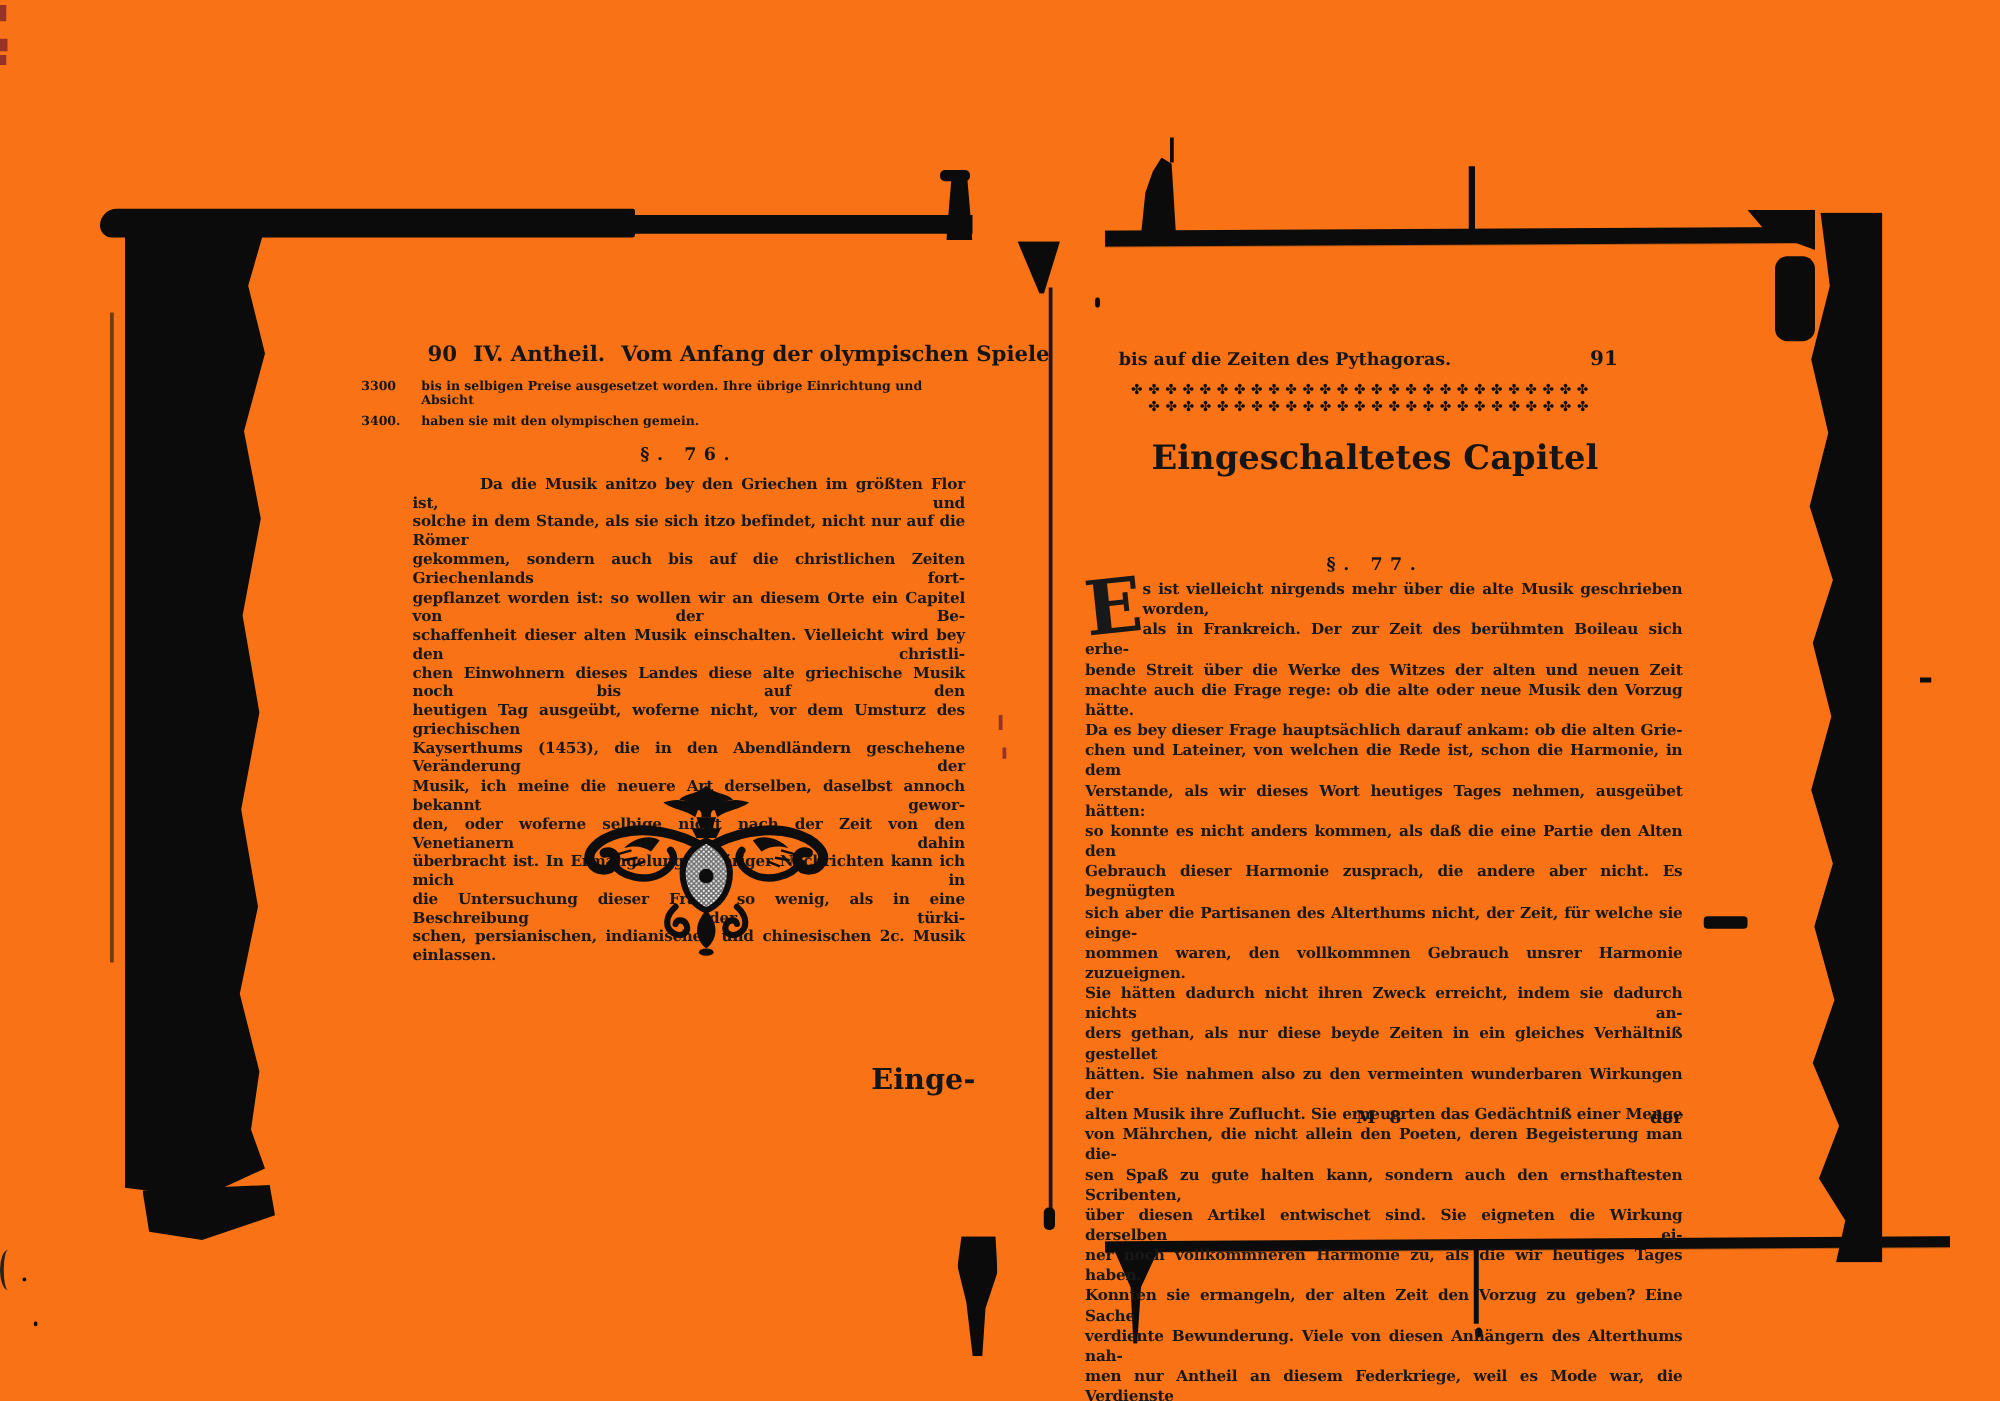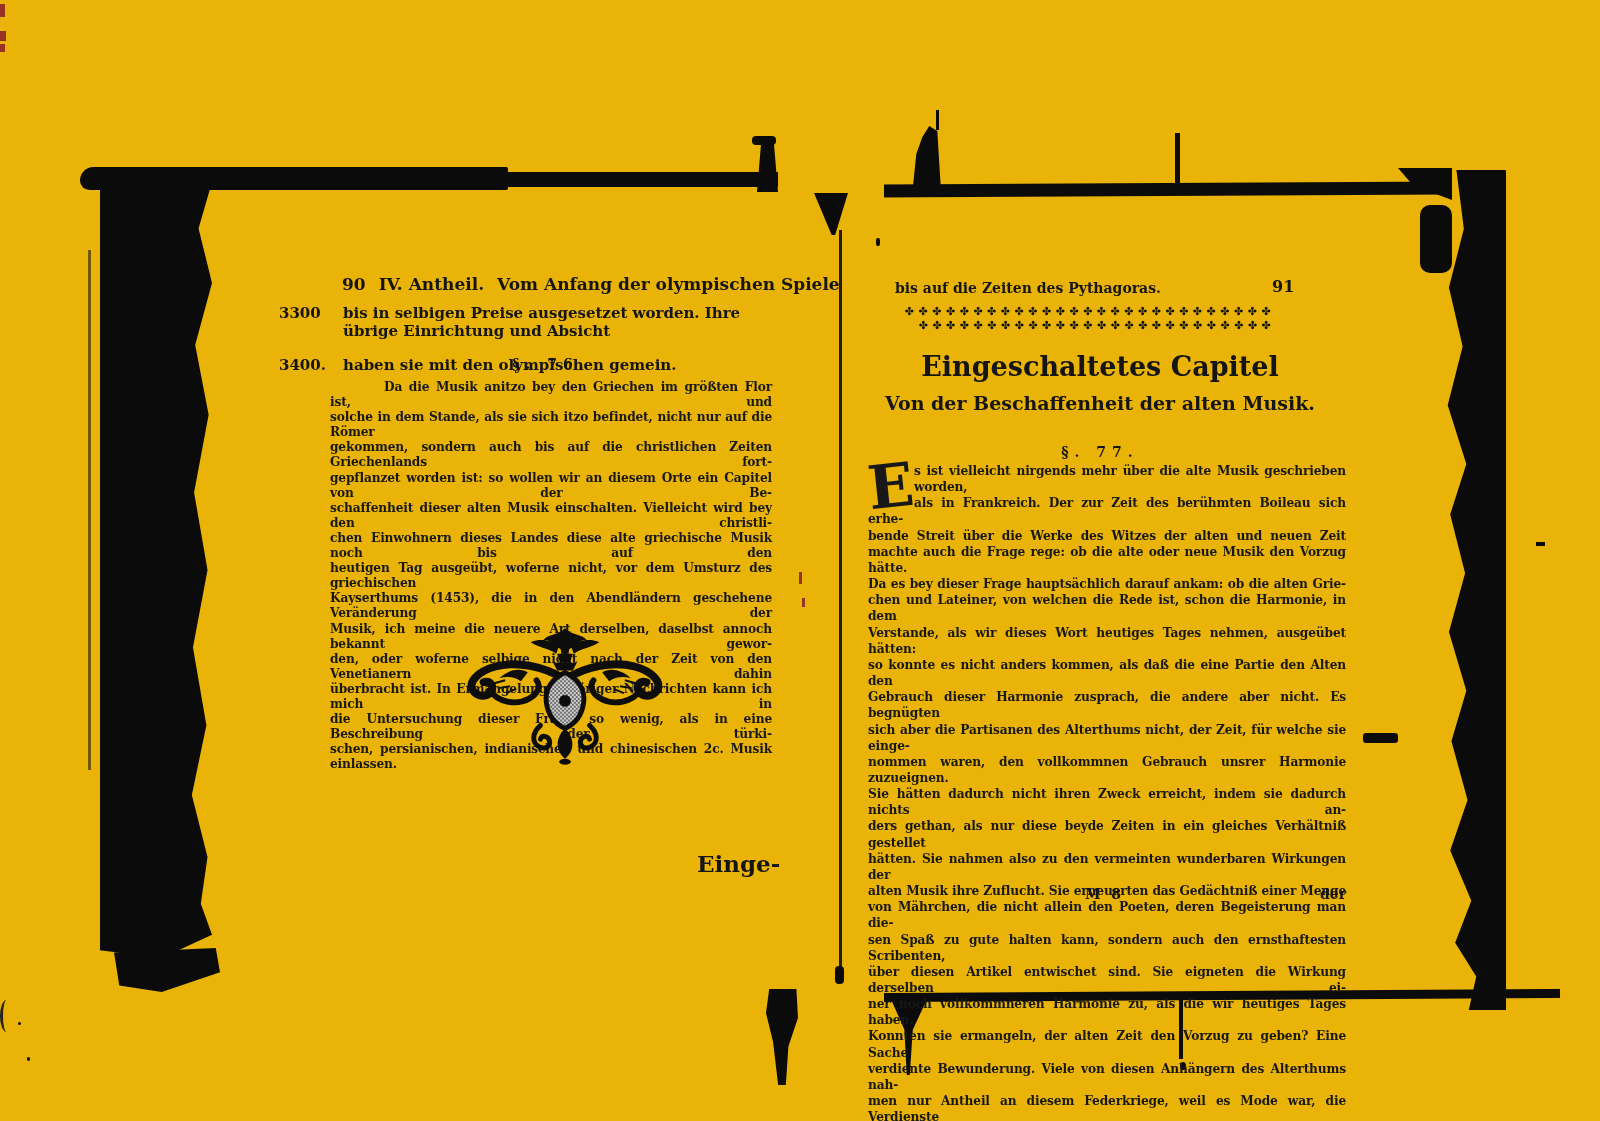--- a/index.html
+++ b/index.html
@@ -1,30 +1,30 @@
 <!DOCTYPE html>
 <html><head>
 <meta charset="utf-8">
 <style>
   html,body{margin:0;padding:0;background:#ffffff;}
-  #canvas{position:relative;width:1600px;height:1121px;background:#eab308;overflow:hidden;
+  #canvas{position:relative;width:1600px;height:1121px;background:#f97316;overflow:hidden;
           font-family:"DejaVu Serif","Liberation Serif",serif;color:#151515;}
   .art{position:absolute;background:#0b0b0b;}
   .soft{filter:blur(0.4px);}
   .red{background:#973326;}
   .txt{position:absolute;white-space:nowrap;}
   .para{position:absolute;text-align:justify;text-align-last:justify;font-weight:bold;
         font-size:12.2px;letter-spacing:-0.15px;color:#181818;}
   .para-left{left:330px;top:380px;width:442px;line-height:15.1px;text-indent:54px;}
   .para-right{left:868px;top:463px;width:478px;line-height:16.15px;}
   .dropcap{float:left;width:46px;height:48px;font-size:60px;line-height:46px;font-weight:bold;
            transform:rotate(-6deg);overflow:visible;}
   .header-left{left:342px;top:274px;width:404px;font-size:17px;font-weight:bold;display:flex;gap:13px;}
-  .intro-grid{position:absolute;left:279px;top:304px;width:484px;display:grid;
-              grid-template-columns:48px 1fr;row-gap:6px;font-size:15px;font-weight:bold;gap:16px;}
+  .intro-grid{position:absolute;left:289px;top:304px;width:484px;display:grid;
+              grid-template-columns:48px 1fr;row-gap:6px;font-size:10px;font-weight:bold;}
   .sec-head{position:absolute;text-align:center;font-size:14px;font-weight:bold;letter-spacing:6px;}
   .rp-header{left:895px;top:280px;width:400px;font-size:14px;font-weight:bold;}
   .band{position:absolute;left:872px;width:436px;text-align:center;font-size:11px;
         letter-spacing:4.5px;line-height:11px;color:#101010;}
   .title1{position:absolute;left:880px;top:351px;width:440px;text-align:center;
           font-size:27px;font-weight:bold;}
   .title2{position:absolute;left:880px;top:392px;width:440px;text-align:center;
           font-size:19px;font-weight:bold;}
   .catchword{position:absolute;font-weight:bold;}
   .paren{position:absolute;left:0px;top:1000px;width:10px;height:32px;
@@ -126,21 +126,20 @@
 
   <div class="txt catchword" style="left:697px;top:850px;font-size:23px;">Einge-</div>
 
   <div class="txt rp-header" style="position: absolute; left: 895px; top: 280px; width: 400px;">bis auf die Zeiten des Pythagoras.</div>
   <div class="txt" style="left:1272px;top:277px;font-size:16px;font-weight:bold;">91</div>
 
   <div class="band" style="top:306px;">✤✤✤✤✤✤✤✤✤✤✤✤✤✤✤✤✤✤✤✤✤✤✤✤✤✤✤</div>
   <div class="band" style="top:320px;left:879px;">✤✤✤✤✤✤✤✤✤✤✤✤✤✤✤✤✤✤✤✤✤✤✤✤✤✤</div>
 
   <div class="title1">Eingeschaltetes Capitel</div>
-  <div class="title2">Von der Beschaffenheit der alten Musik.</div>
 
   <div class="sec-head" style="left:880px;top:444px;width:440px;">§.  77.</div>
 
   <div class="para para-right">
     <span class="dropcap">E</span><span>s ist vielleicht nirgends mehr über die alte Musik geschrieben worden,<br>als in Frankreich.   Der zur Zeit des berühmten Boileau sich erhe-<br>bende Streit über die Werke des Witzes der alten und neuen Zeit<br>machte auch die Frage rege: ob die alte oder neue Musik den Vorzug hätte.<br>Da es bey dieser Frage hauptsächlich darauf ankam: ob die alten Grie-<br>chen und Lateiner, von welchen die Rede ist, schon die Harmonie, in dem<br>Verstande, als wir dieses Wort heutiges Tages nehmen, ausgeübet hätten:<br>so konnte es nicht anders kommen, als daß die eine Partie den Alten den<br>Gebrauch dieser Harmonie zusprach, die andere aber nicht.  Es begnügten<br>sich aber die Partisanen des Alterthums nicht, der Zeit, für welche sie einge-<br>nommen waren, den vollkommnen Gebrauch unsrer Harmonie zuzueignen.<br>Sie hätten dadurch nicht ihren Zweck erreicht, indem sie dadurch nichts an-<br>ders gethan, als nur diese beyde Zeiten in ein gleiches Verhältniß gestellet<br>hätten.  Sie nahmen also zu den vermeinten wunderbaren Wirkungen der<br>alten Musik ihre Zuflucht.  Sie erneuerten das Gedächtniß einer Menge<br>von Mährchen, die nicht allein den Poeten, deren Begeisterung man die-<br>sen Spaß zu gute halten kann, sondern auch den ernsthaftesten Scribenten,<br>über diesen Artikel entwischet sind.  Sie eigneten die Wirkung derselben ei-<br>ner noch vollkommneren Harmonie zu, als die wir heutiges Tages haben.<br>Konnten sie ermangeln, der alten Zeit den Vorzug zu geben?  Eine Sache<br>verdiente Bewunderung.  Viele von diesen Anhängern des Alterthums nah-<br>men nur Antheil an diesem Federkriege, weil es Mode war, die Verdienste<br>der Zeiten auszumessen.  Sie würden, wenn sie zur Zeit Amphions gelebt<br>hätten, so wenig von dem Klange eines Instruments gerührt worden seyn,<br>als es zur Zeit des göttlichen Lully geschahe.  Ihr Beruf war es nicht, die Ton-<br>kunst zu verstehen.  Sie hatten nicht einmahl gelesen, was uns die Schriften</span>
   </div>
 
   <div class="txt" style="left:1085px;top:886px;font-size:14px;font-weight:bold;letter-spacing:3px;">M 8</div>
   <div class="txt catchword" style="left:1320px;top:886px;font-size:14px;">der</div>
 

